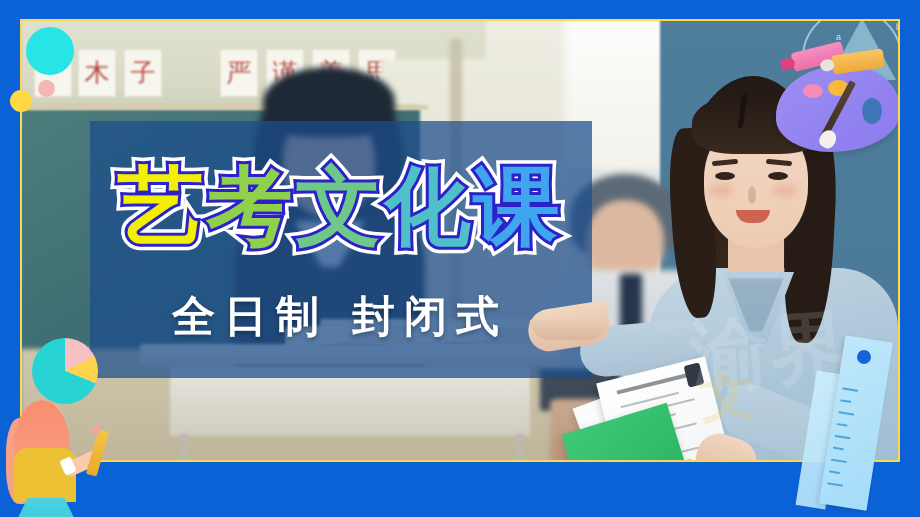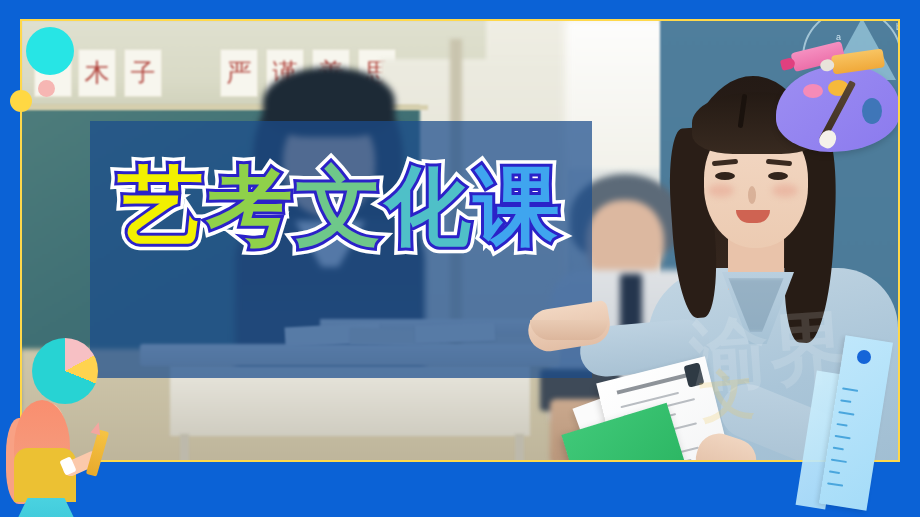--- a/index.html
+++ b/index.html
@@ -579,20 +579,21 @@
     </div>
     <div class="hl-layer fill">
       <span class="c0">艺</span>
       <span class="c1">考</span>
       <span class="c2">文</span>
       <span class="c3">化</span>
       <span class="c4">课</span>
     </div>
   </div>
 
+  <div class="subtitle">全日制 封闭式</div>
 
   <div class="teacher">
     <div class="t-hair-back"></div>
     <div class="t-body"></div>
     <div class="t-skirt"></div>
     <div class="t-neck"></div>
     <div class="t-hair-side-l"></div>
     <div class="t-hair-side-r"></div>
     <div class="t-face"></div>
     <div class="t-hair-front"></div>

